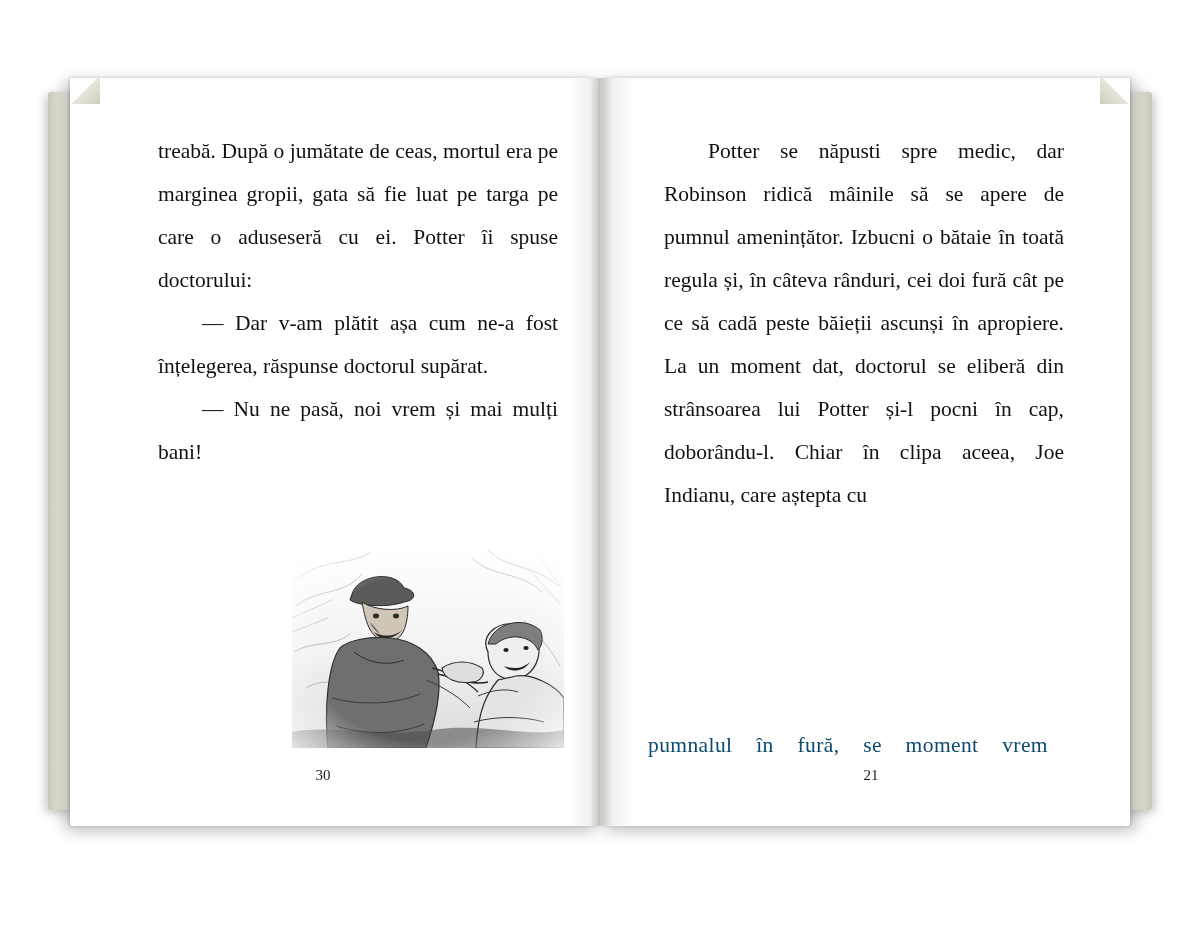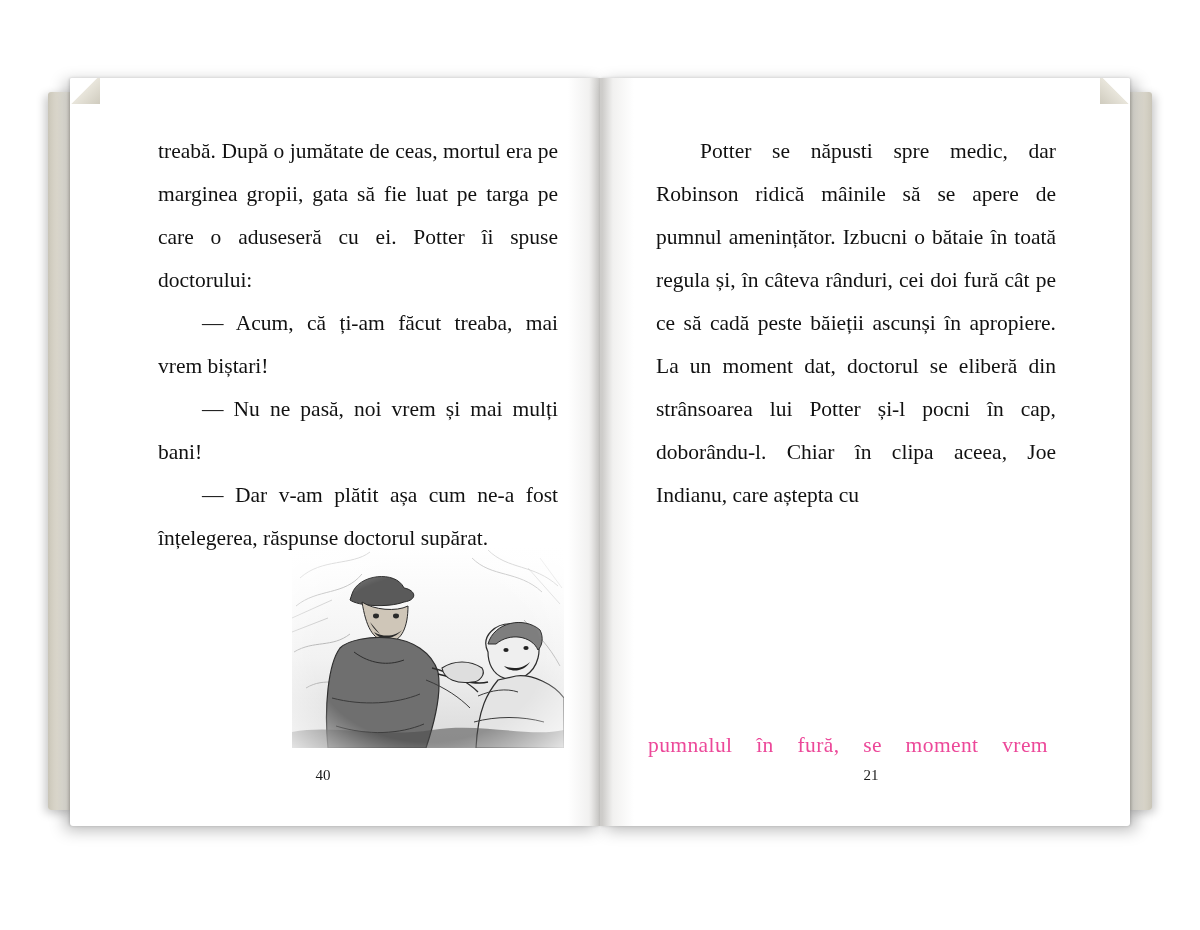--- a/index.html
+++ b/index.html
@@ -106,21 +106,21 @@
     position: absolute;
     top: 52px;
     width: 400px;
     font-size: 21.5px;
     line-height: 43px;
     color: #111111;
     text-align: justify;
     text-justify: inter-word;
   }
   .page-left .text-col { left: 88px; }
-  .page-right .text-col { left: 56px; }
+  .page-right .text-col { left: 64px; }
 
   .para { margin: 0; }
   .para.indent { text-indent: 44px; }
 
   .folio {
     position: absolute;
     bottom: 42px;
     width: 100%;
     text-align: center;
     font-size: 15px;
@@ -142,43 +142,42 @@
     height: 200px;
   }
   .illus svg { display: block; width: 100%; height: 100%; }
 
   .caption-line {
     position: absolute;
     left: 48px;
     top: 655px;
     width: 400px;
     font-size: 21.5px;
-    color: #ec4899;
+    color: #0c4a6e;
     letter-spacing: 0.4px;
     display: flex;
     justify-content: space-between;
   }
 </style>
 </head>
 <body>
 
 <div id="stage">
   <div class="book">
 
     <div class="edge edge-left"></div>
     <div class="edge edge-right"></div>
 
     <div class="page page-left">
       <div class="corner corner-left"></div>
 
       <div class="text-col">
         <p class="para">treabă. După o jumătate de ceas, mortul era pe marginea gropii, gata să fie luat pe targa pe care o aduseseră cu ei. Potter îi spuse doctorului:</p>
-        <p class="para indent">— Acum, că ți-am făcut treaba, mai vrem biștari!</p>
+        <p class="para indent">— Dar v-am plătit așa cum ne-a fost înțelegerea, răspunse doctorul supărat.</p>
         <p class="para indent">— Nu ne pasă, noi vrem și mai mulți bani!</p>
-        <p class="para indent">— Dar v-am plătit așa cum ne-a fost înțelegerea, răspunse doctorul supărat.</p>
       </div>
 
       <div class="illus illus-left">
         <svg viewBox="0 0 272 200" xmlns="http://www.w3.org/2000/svg">
           <defs>
             <linearGradient id="lbg" x1="0" y1="0" x2="0" y2="1">
               <stop offset="0%" stop-color="#ffffff"></stop>
               <stop offset="55%" stop-color="#f2f2f2"></stop>
               <stop offset="100%" stop-color="#d9d9d9"></stop>
             </linearGradient>
@@ -236,21 +235,21 @@
           <path d="M182 174 C 204 168, 230 168, 252 174" stroke="#3a3a3a" stroke-width="1" fill="none"></path>
 
           <path d="M146 126 C 164 130, 182 138, 196 134" fill="none" stroke="#242424" stroke-width="1.6"></path>
           <path d="M150 120 C 162 112, 178 112, 190 120 C 194 126, 188 134, 180 134 C 166 136, 152 132, 150 120 Z" fill="#dedede" stroke="#2b2b2b" stroke-width="1.1"></path>
 
           <path d="M0 184 C 40 176, 90 190, 140 182 C 190 174, 236 190, 272 182 L 272 200 L 0 200 Z" fill="#4a4a4a" opacity="0.55"></path>
           <rect x="0" y="0" width="272" height="200" fill="url(#lv)"></rect>
         </svg>
       </div>
 
-      <div class="folio">40</div>
+      <div class="folio">30</div>
     </div>
 
     <div class="page page-right">
       <div class="corner corner-right"></div>
 
       <div class="text-col">
         <p class="para indent">Potter se năpusti spre medic, dar Robinson ridică mâinile să se apere de pumnul amenințător. Izbucni o bătaie în toată regula și, în câteva rânduri, cei doi fură cât pe ce să cadă peste băieții ascunși în apropiere. La un moment dat, doctorul se eliberă din strânsoarea lui Potter și-l pocni în cap, doborându-l. Chiar în clipa aceea, Joe Indianu, care aștepta cu</p>
       </div>
 
       <div class="caption-line">

